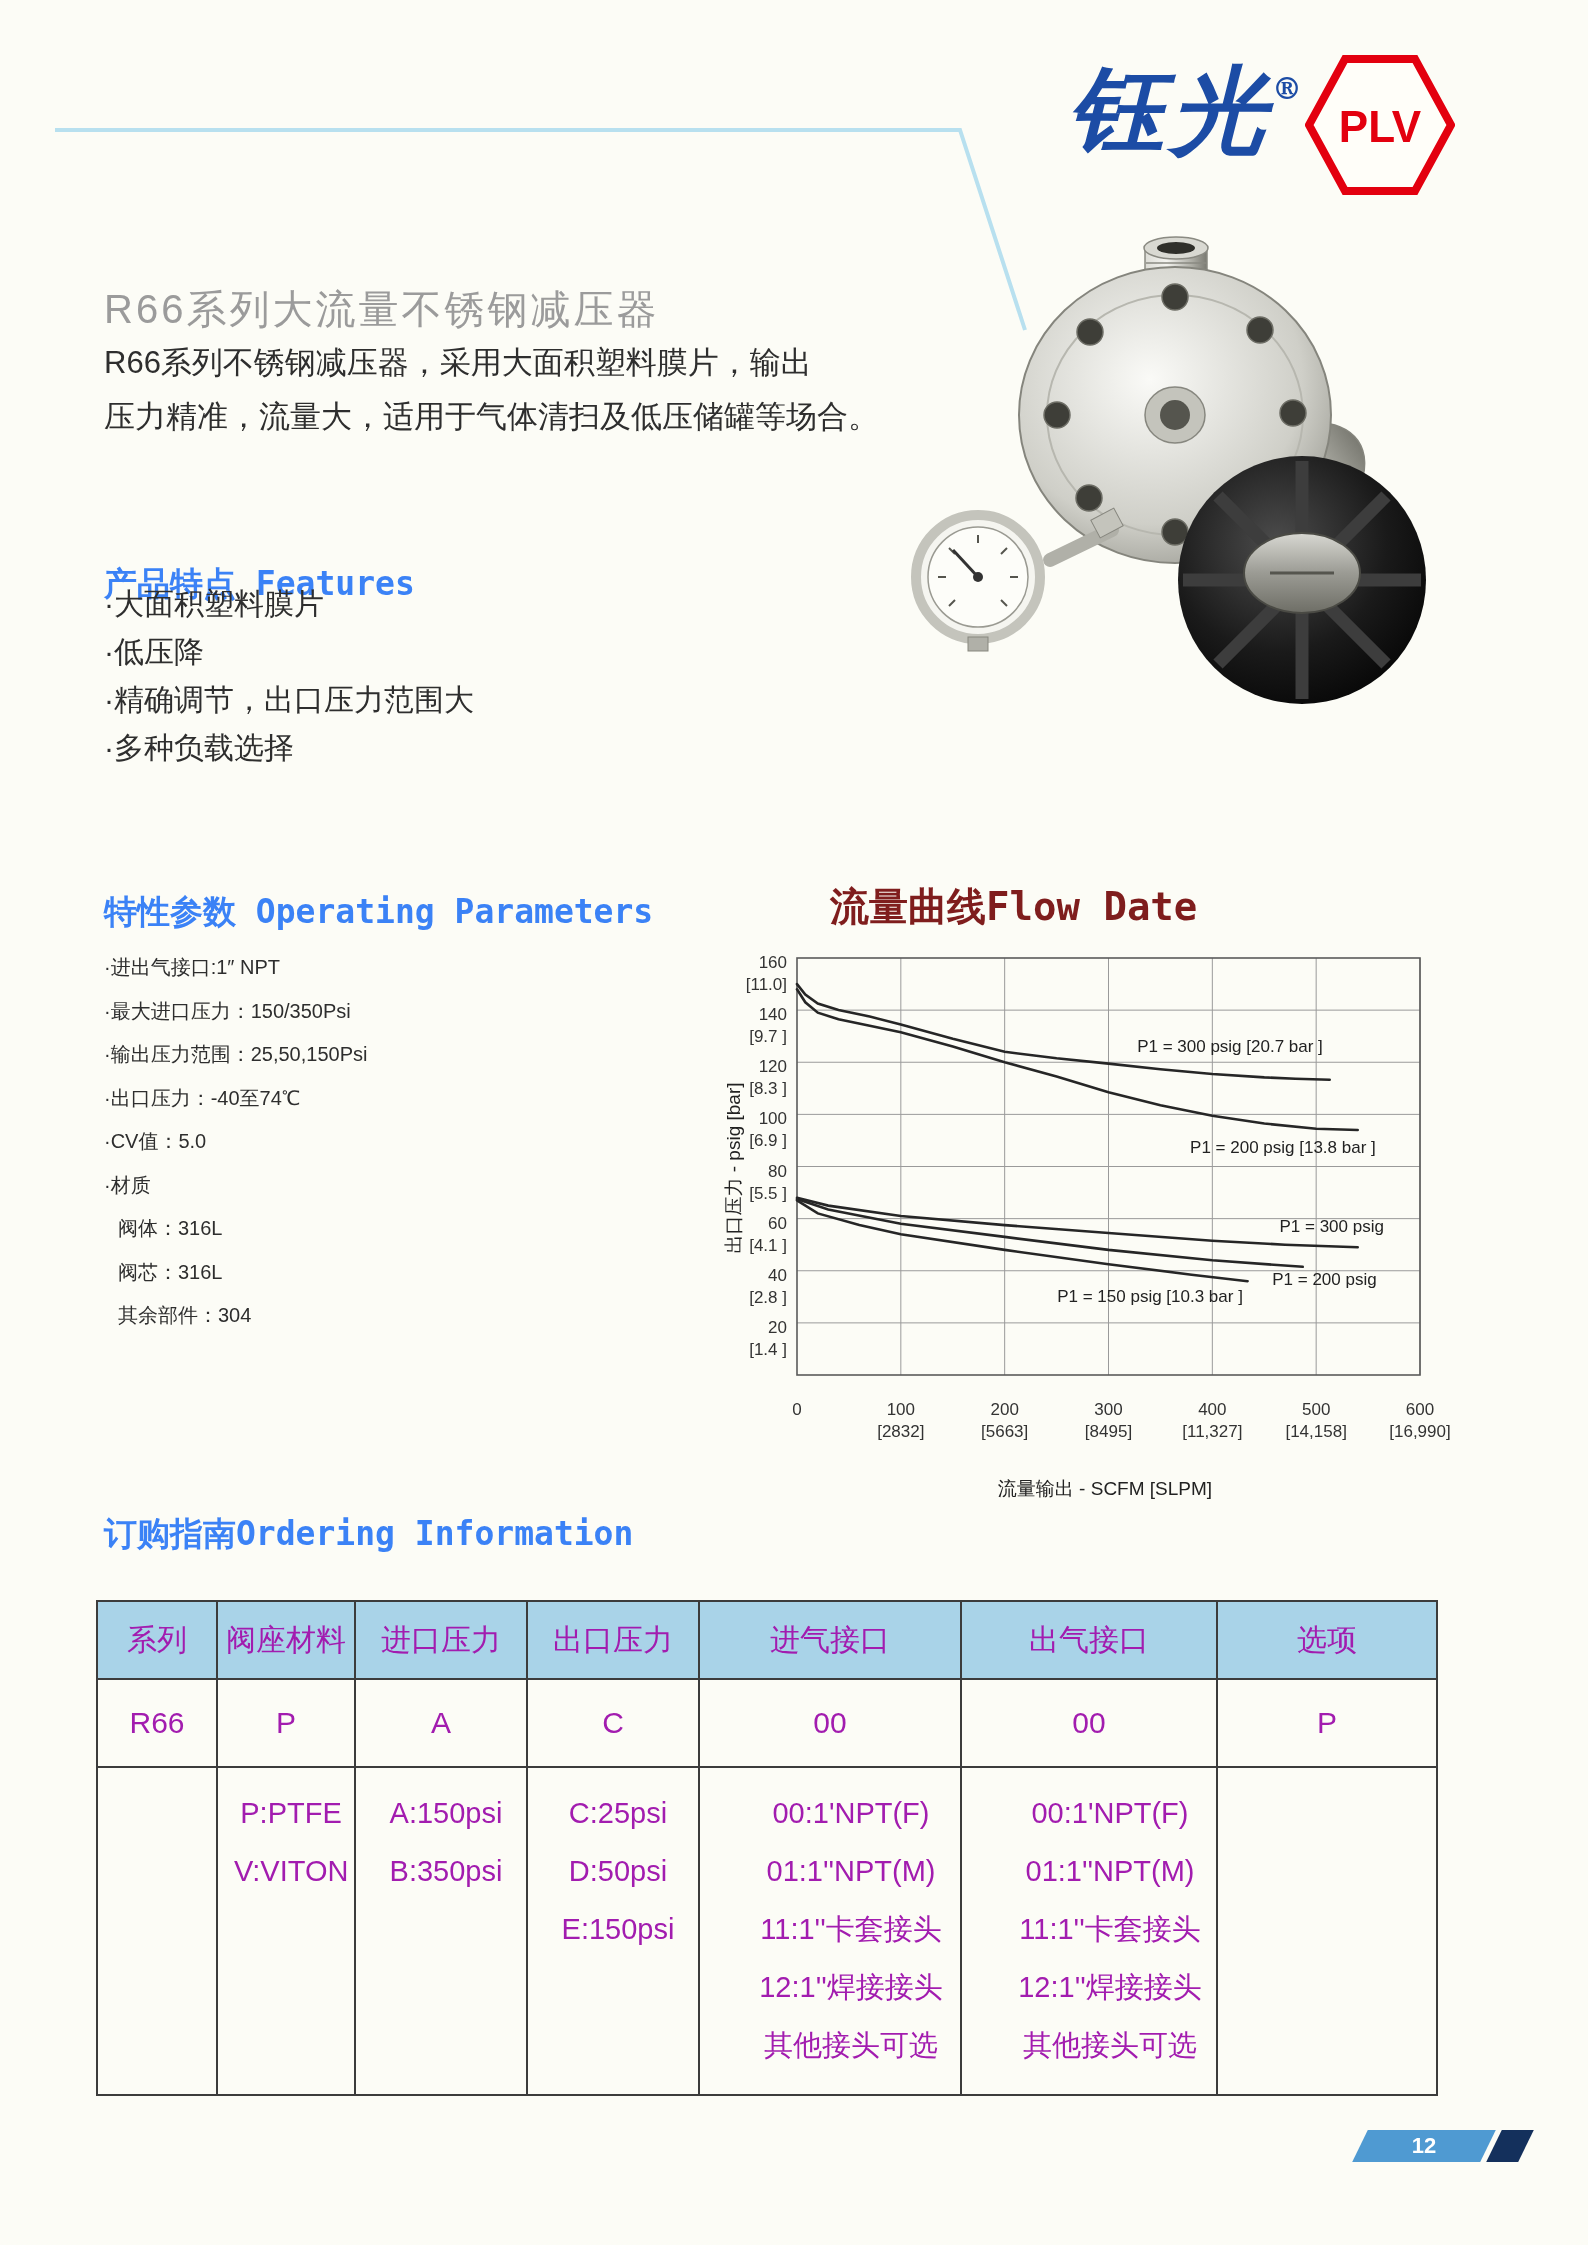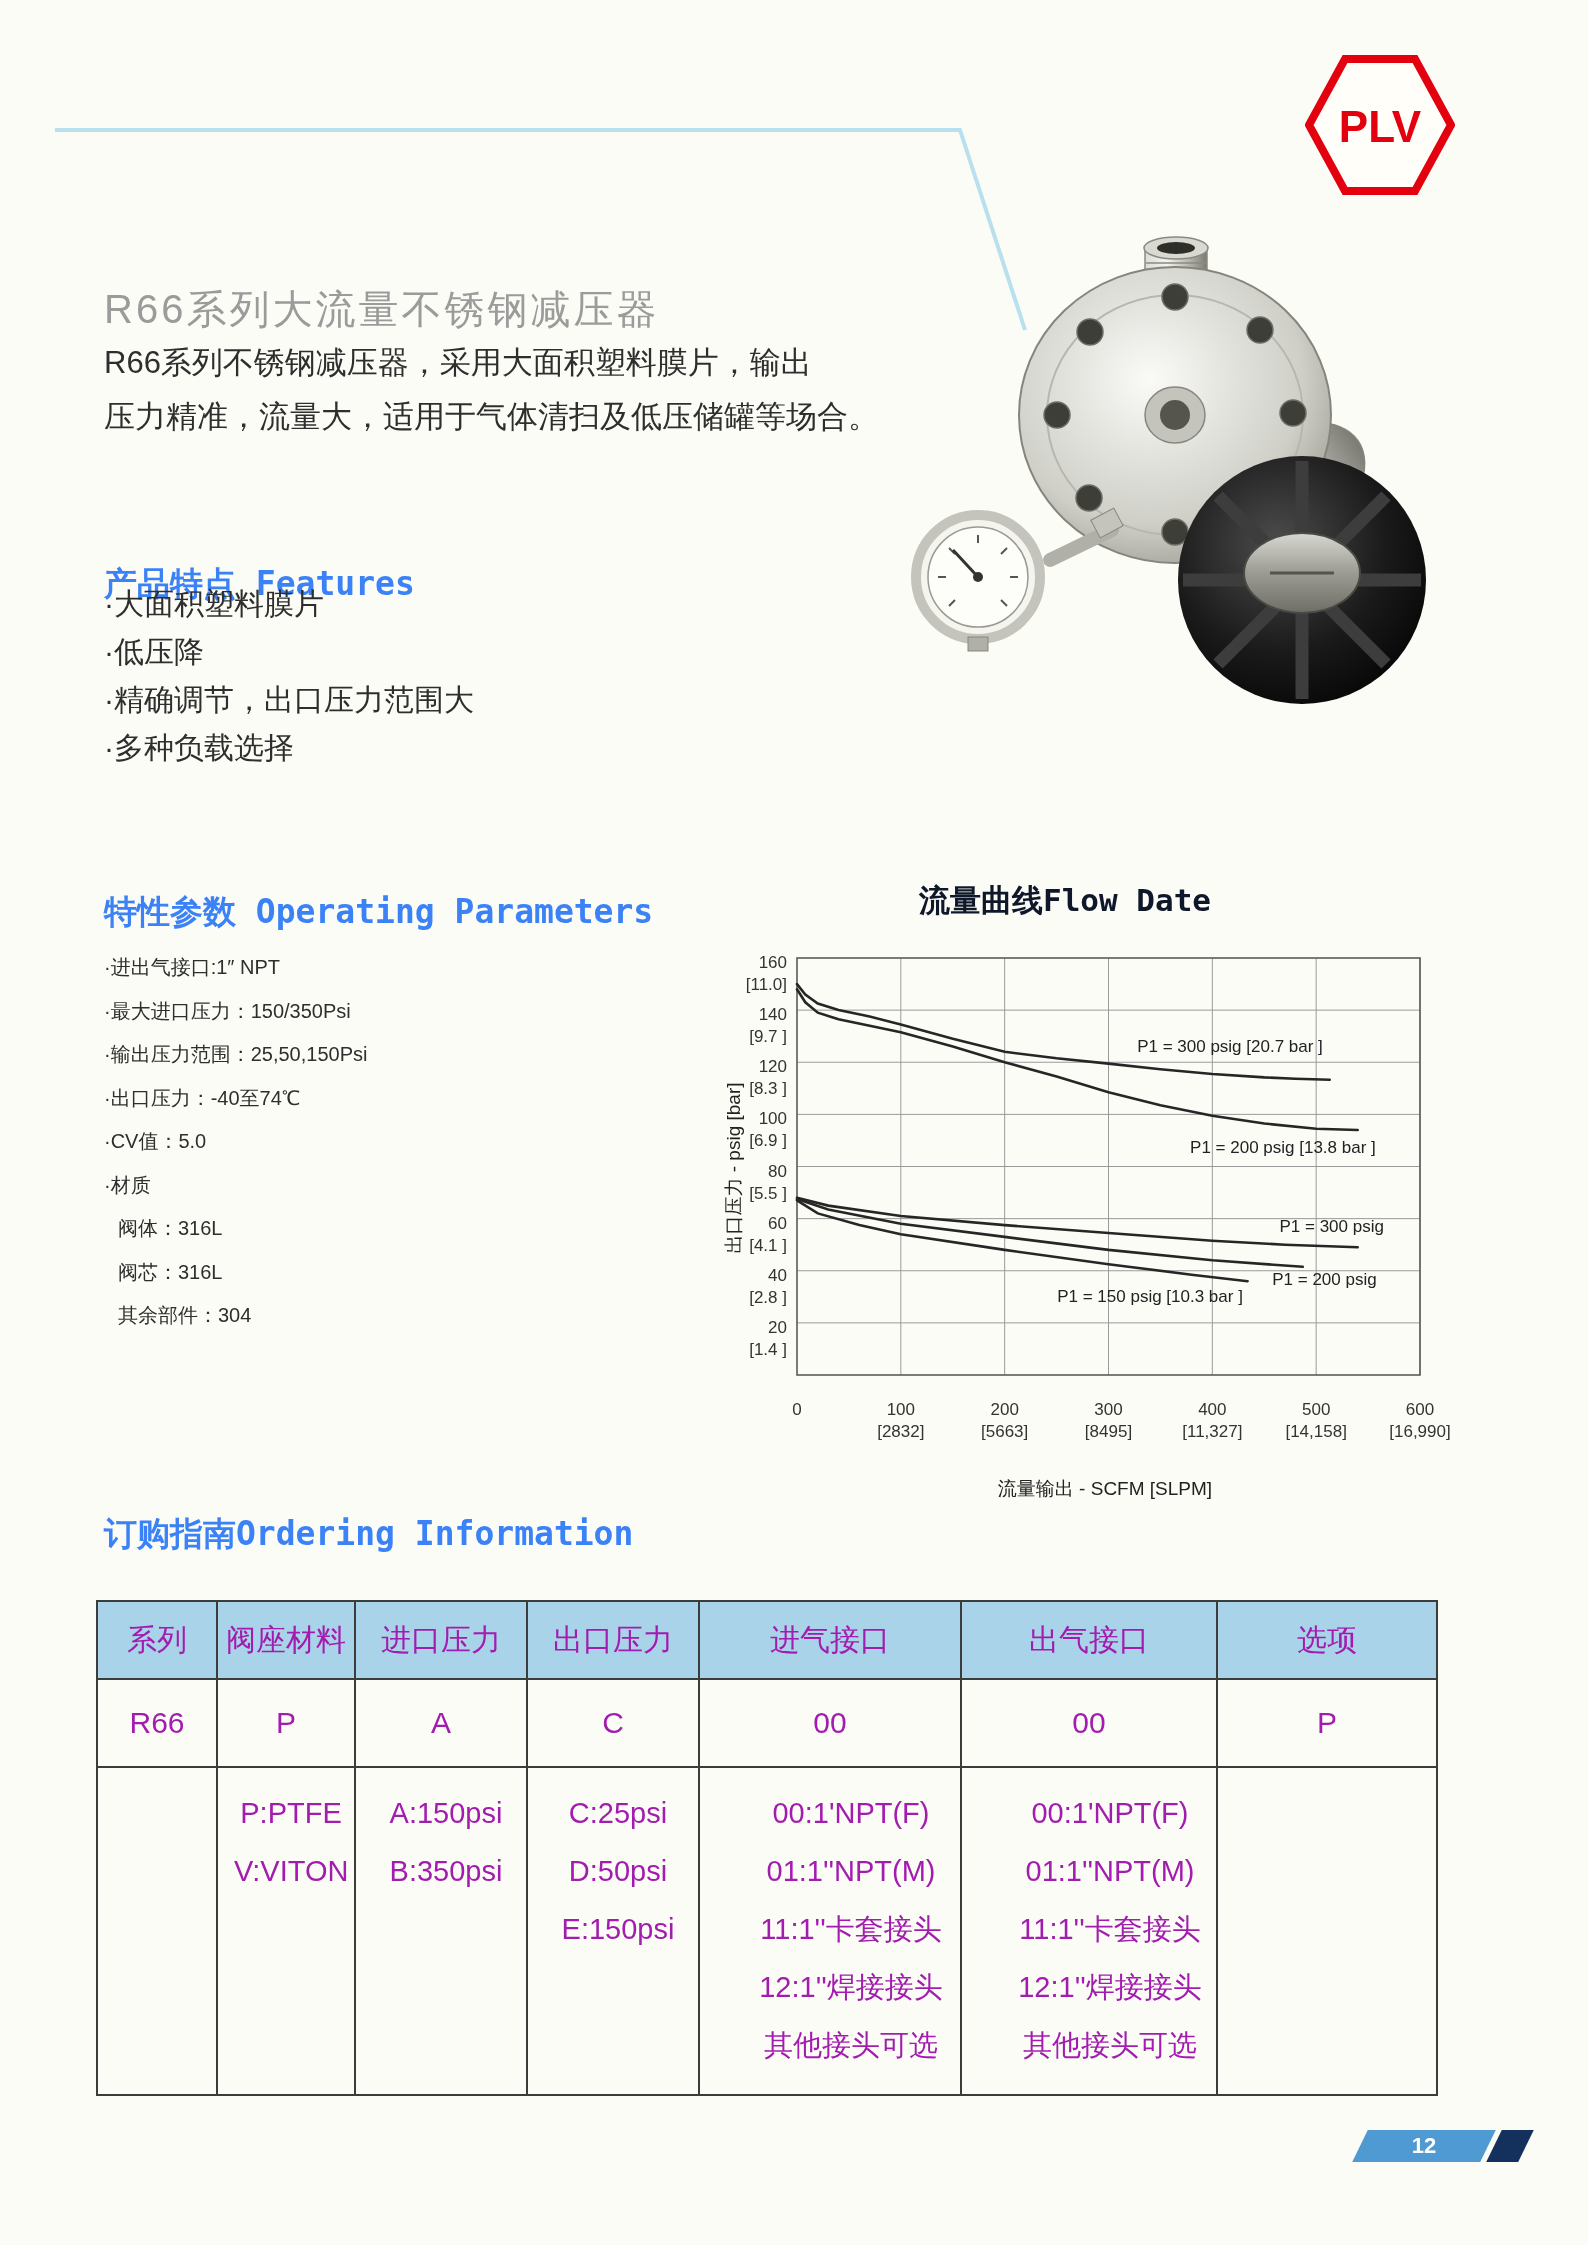--- a/index.html
+++ b/index.html
@@ -20,32 +20,35 @@
   .ordering-table th,.ordering-table td{border:2px solid #3c3c3c;text-align:center;
             font-weight:400;color:#a21caf;overflow:hidden;}
   .ordering-table th{background:#a9d3e8;font-size:30px;}
   .code-cell{font-size:30px;}
   .detail-cell{vertical-align:top;text-align:left;padding:16px 6px 0 16px;
                font-size:29px;line-height:58px;white-space:nowrap;}
   .detail-cell.wide{padding-left:48px;}
   .badge-piece{position:absolute;top:0;height:32px;transform:skewX(-26deg);}
   .badge-num{position:relative;z-index:2;display:block;width:128px;text-align:center;
              color:#fff;font-size:22px;font-weight:bold;line-height:32px;}
-  .chart-title{font-size:31px;font-weight:bold;color:#0f172a;text-align:center;
+  .chart-title{font-size:39px;font-weight:bold;color:#7f1d1d;
       font-family:"DejaVu Sans Mono","Liberation Sans",sans-serif;white-space:nowrap;}
 </style>
 </head>
 <body>
 
 <div class="page">
 
   <svg class="abs" style="left:0;top:0" width="1100" height="340">
     <polyline points="55,130 960,130 1025,330" fill="none" stroke="#b8e0ef" stroke-width="4"></polyline>
   </svg>
 
+  <div class="abs" style="left:1068px;top:48px;">
+    <span class="brand-cn"><span>钰光</span><span class="brand-reg">®</span></span>
+  </div>
   <svg class="abs" style="left:1305px;top:50px" width="150" height="150" viewBox="0 0 150 150">
     <polygon points="40,9 110,9 146,75 110,141 40,141 4,75" fill="#fffef9" stroke="#e3000f" stroke-width="8"></polygon>
     <text x="75" y="92" text-anchor="middle" font-size="44" font-weight="bold" fill="#e3000f" font-family="Liberation Sans, sans-serif">PLV</text>
   </svg>
 
   <div class="abs pagetitle" style="left:104px;top:282px;">R66系列大流量不锈钢减压器</div>
   <div class="abs desc" style="left:104px;top:336px;">
     <div>R66系列不锈钢减压器，采用大面积塑料膜片，输出</div>
     <div>压力精准，流量大，适用于气体清扫及低压储罐等场合。</div>
   </div>

